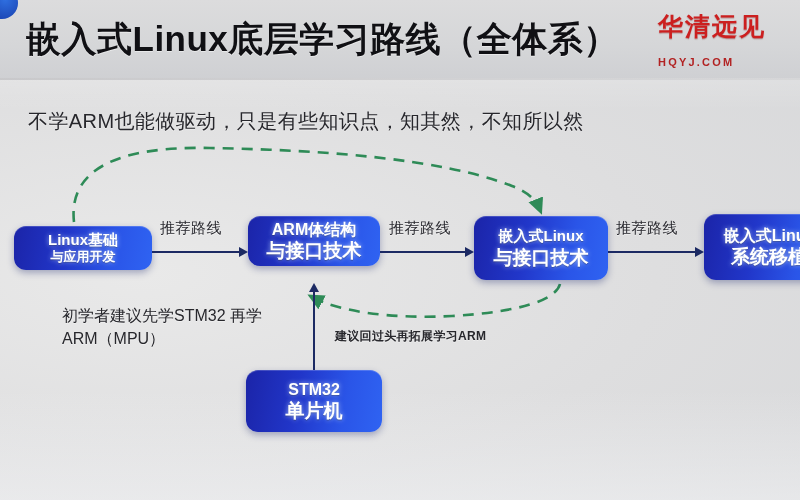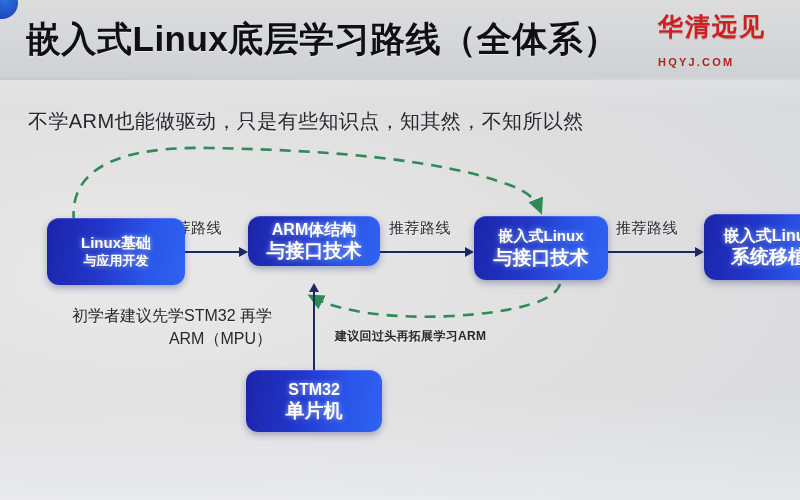--- a/index.html
+++ b/index.html
@@ -97,21 +97,21 @@
     left: 28px;
     top: 108px;
     font-size: 20px;
     letter-spacing: 0.4px;
   }
   .note-left {
     left: 62px;
     top: 304px;
     font-size: 16px;
     line-height: 1.45;
-    text-align: right;
+    text-align: left;
     white-space: normal;
     width: 210px;
   }
   .note-right {
     left: 335px;
     top: 328px;
     font-size: 12px;
     font-weight: bold;
     letter-spacing: 0.3px;
   }
@@ -128,21 +128,21 @@
     align-items: center;
     justify-content: center;
     text-align: center;
     line-height: 1.22;
     font-weight: bold;
     text-shadow: 0 0 5px rgba(190,215,255,0.85), 0 1px 1px rgba(0,0,0,0.35);
   }
   .box .l1 { font-size: 16px; white-space: nowrap; }
   .box .l2 { font-size: 19px; white-space: nowrap; }
 
-  #box-linux   { left: 14px;  top: 218px; width: 138px; height: 67px; margin-left: 33px; }
+  #box-linux   { left: 14px;  top: 226px; width: 138px; height: 44px; }
   #box-arm     { left: 248px; top: 216px; width: 132px; height: 50px; }
   #box-driver  { left: 474px; top: 216px; width: 134px; height: 64px; }
   #box-port    { left: 704px; top: 214px; width: 130px; height: 66px; }
   #box-stm32   { left: 246px; top: 370px; width: 136px; height: 62px; }
 
   #box-linux .l1 { font-size: 15px; }
   #box-linux .l2 { font-size: 13px; }
   #box-driver .l1 { font-size: 15px; }
   #box-port .l1 { font-size: 16px; }
 

